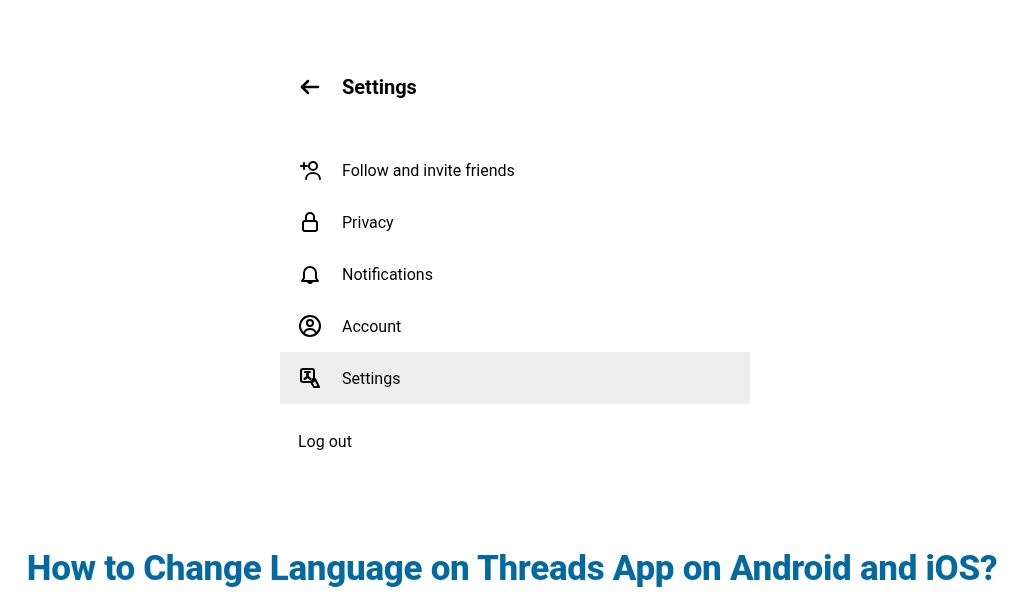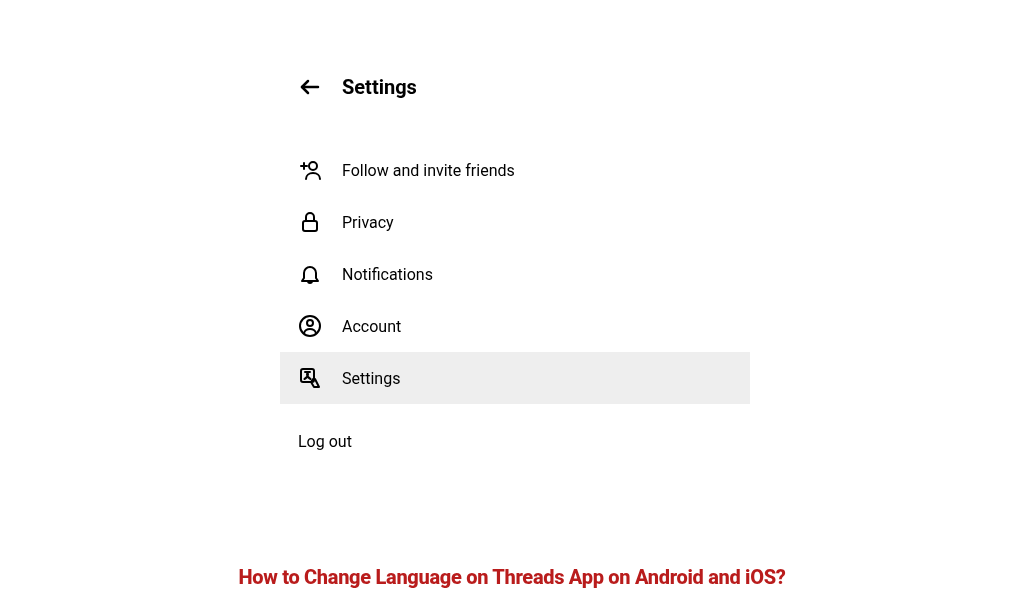--- a/index.html
+++ b/index.html
@@ -61,23 +61,23 @@
       font-size: 16px;
       color: #000;
       cursor: pointer;
     }
     .caption {
       position: absolute;
       bottom: 8px;
       left: 0;
       right: 0;
       text-align: center;
-      font-size: 20px;
+      font-size: 35px;
       font-weight: 800;
-      color: #b91c1c;
+      color: #0369a1;
       letter-spacing: -0.3px;
     }
   </style>
 </head>
 <body>
 
 <div class="settings-container">
 
   <div class="header">
     <span class="icon-slot">

